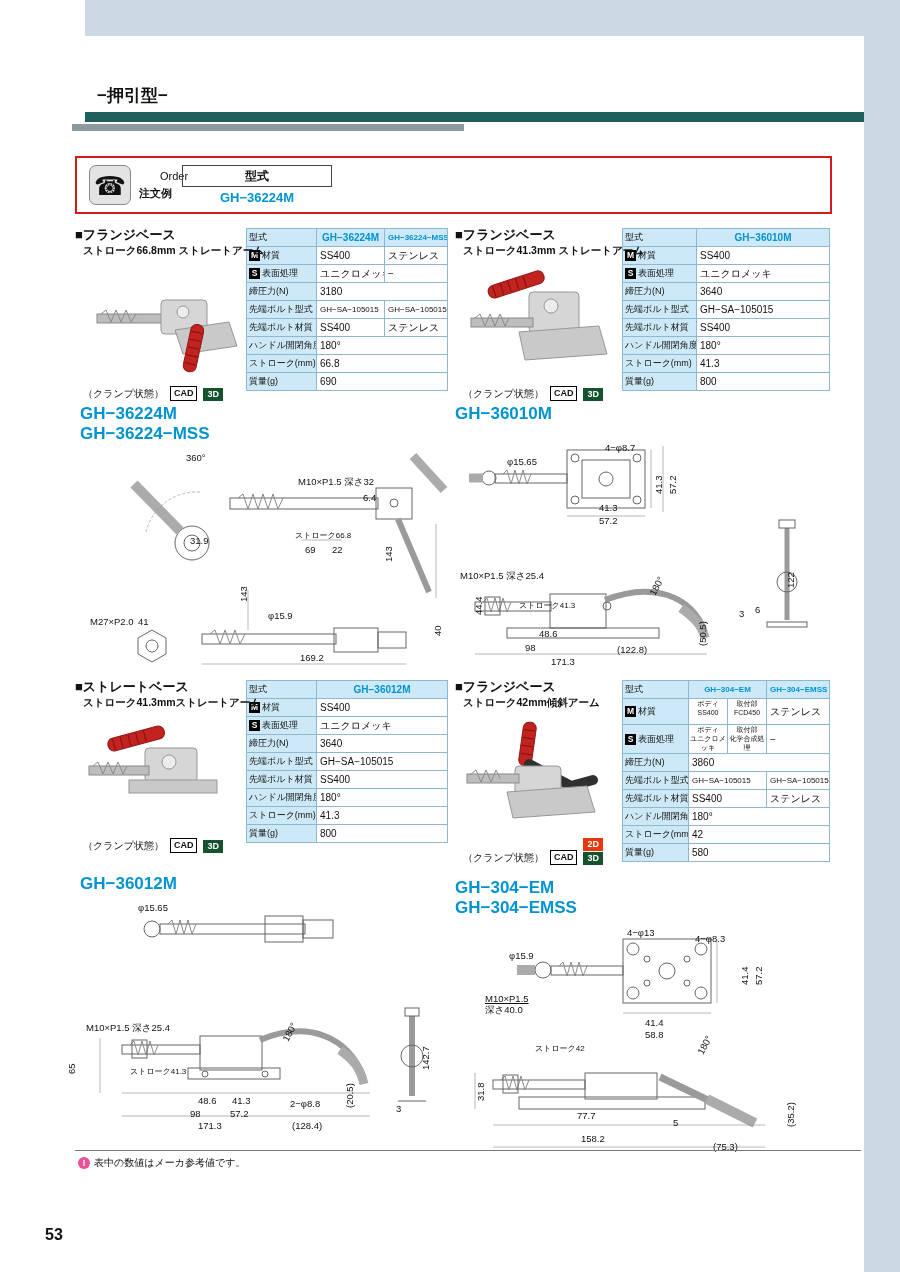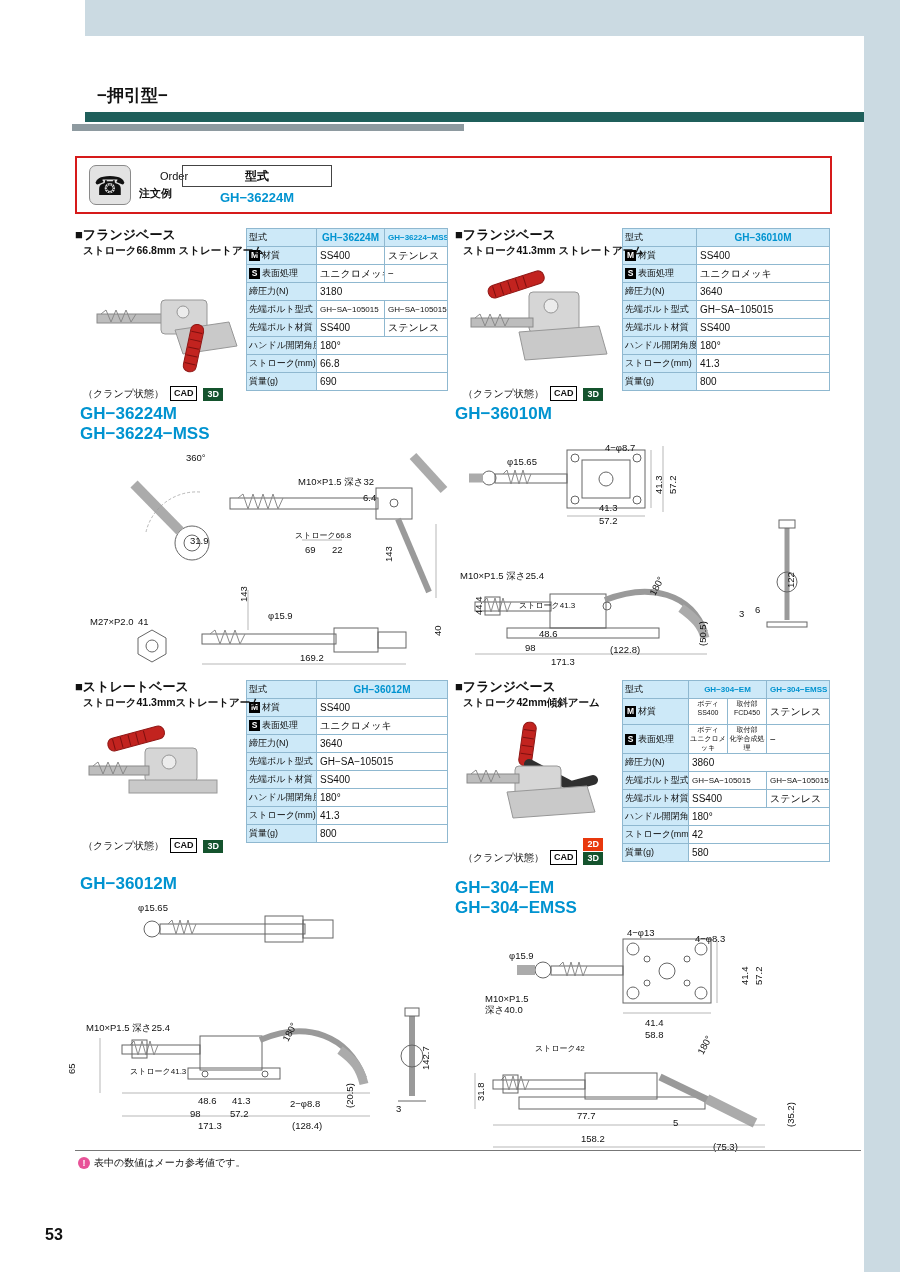--- a/index.html
+++ b/index.html
@@ -303,21 +303,21 @@
     <span class="dim rot" style="left:212px;top:62px;">57.2</span>
     <span class="dim" style="left:144px;top:70px;">41.3</span>
     <span class="dim" style="left:144px;top:83px;">57.2</span>
     <span class="dim" style="left:5px;top:138px;">M10×P1.5 深さ25.4</span>
     <span class="dim diag" style="left:192px;top:160px;">180°</span>
     <span class="dim rot" style="left:18px;top:183px;">44.4</span>
     <span class="dim f8" style="left:64px;top:168px;">ストローク41.3</span>
     <span class="dim" style="left:84px;top:196px;">48.6</span>
     <span class="dim" style="left:70px;top:210px;">98</span>
     <span class="dim" style="left:96px;top:224px;">171.3</span>
-    <span class="dim" style="left:155px;top:212px;">(122.8)</span>
+    <span class="dim" style="left:162px;top:212px;">(122.8)</span>
     <span class="dim rot" style="left:242px;top:214px;">(50.5)</span>
     <span class="dim rot" style="left:330px;top:156px;">122</span>
     <span class="dim" style="left:284px;top:176px;">3</span>
     <span class="dim" style="left:300px;top:172px;">6</span>
   </div>
 
   <div class="section" style="left:75px;top:680px;width:373px;">
     <div class="info">
       <div class="sec-title">■ストレートベース</div>
       <div class="sec-sub">ストローク41.3mmストレートアーム</div>
@@ -566,21 +566,21 @@
         <line x1="38" y1="200" x2="310" y2="200" stroke="#999" stroke-width="0.7"></line>
         <line x1="38" y1="222" x2="310" y2="222" stroke="#999" stroke-width="0.7"></line>
         <line x1="20" y1="148" x2="20" y2="184" stroke="#999" stroke-width="0.7"></line>
       </g>
     </svg>
     <span class="dim" style="left:172px;top:2px;">4−φ13</span>
     <span class="dim" style="left:240px;top:8px;">4−φ8.3</span>
     <span class="dim" style="left:54px;top:25px;">φ15.9</span>
     <span class="dim rot" style="left:284px;top:60px;">41.4</span>
     <span class="dim rot" style="left:298px;top:60px;">57.2</span>
-    <span class="dim" style="left:30px;top:68px;">M10×P1.5</span>
+    <span class="dim" style="left:30px;top:68px;text-decoration:underline;">M10×P1.5</span>
     <span class="dim" style="left:30px;top:79px;">深さ40.0</span>
     <span class="dim" style="left:190px;top:92px;">41.4</span>
     <span class="dim" style="left:190px;top:104px;">58.8</span>
     <span class="dim f8" style="left:80px;top:118px;">ストローク42</span>
     <span class="dim diag" style="left:240px;top:126px;">180°</span>
     <span class="dim rot" style="left:20px;top:176px;">31.8</span>
     <span class="dim" style="left:122px;top:185px;">77.7</span>
     <span class="dim" style="left:126px;top:208px;">158.2</span>
     <span class="dim" style="left:218px;top:192px;">5</span>
     <span class="dim" style="left:258px;top:216px;">(75.3)</span>

